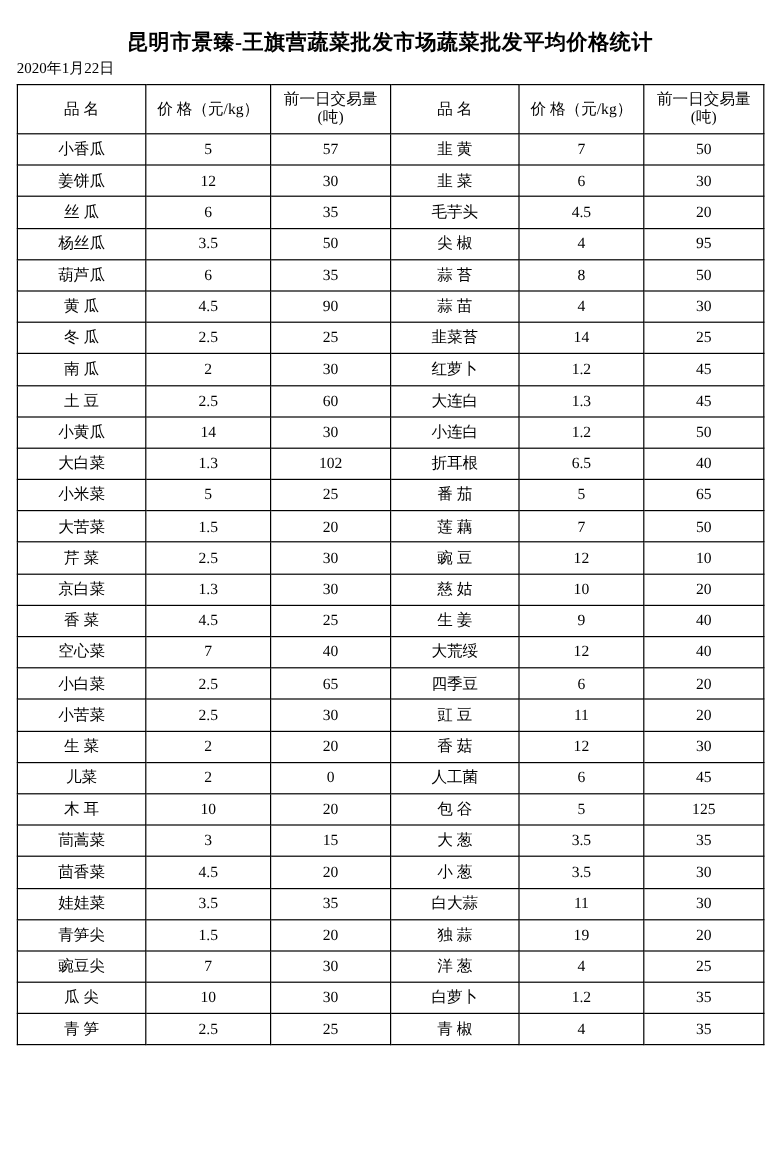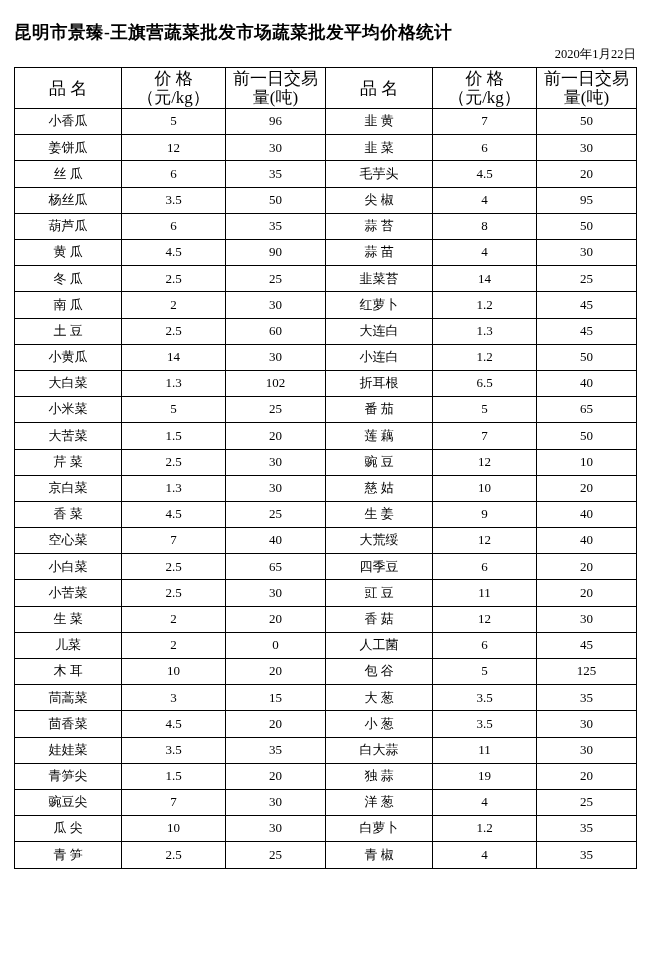--- a/index.html
+++ b/index.html
@@ -15,29 +15,31 @@
     overflow: hidden;
   }
   .page {
     width: 650px;
     height: 963px;
     position: relative;
     box-sizing: border-box;
     padding: 0 14px;
   }
   .title {
+    text-align: center;
     font-size: 17.5px;
     font-weight: bold;
     letter-spacing: 0.5px;
-    padding-top: 22px;
+    padding-top: 9px;
     line-height: 1.2;
     white-space: nowrap;
+    margin-top: 16px;
   }
   .subtitle {
-    text-align: right;
+    text-align: left;
     font-size: 12.5px;
     font-weight: normal;
     padding-top: 4px;
     padding-bottom: 5px;
     line-height: 1.2;
     font-family: Liberation Serif, serif;
   }
   table.grid {
     border-collapse: collapse;
     width: 622px;
@@ -49,21 +51,21 @@
     font-weight: normal;
     font-size: 13px;
     text-align: center;
     vertical-align: middle;
     padding: 0;
     height: 25.2px;
     line-height: 1.12;
     overflow: hidden;
   }
   table.grid thead td {
-    font-size: 17px;
+    font-size: 13px;
     height: 38px;
     padding: 1px 2px;
   }
   .col-name { width: 107px; }
   .col-price { width: 104px; }
   .col-vol  { width: 100px; }
   .namecell {
     letter-spacing: 0px;
   }
   .hdr-two-line {
@@ -94,21 +96,21 @@
         <td class="hdr-two-line">前一日交易量(吨)</td>
         <td>品  名</td>
         <td class="hdr-two-line">价  格（元/kg）</td>
         <td class="hdr-two-line">前一日交易量(吨)</td>
       </tr>
     </thead>
     <tbody id="table-body">
         <tr>
           <td class="namecell">小香瓜</td>
           <td>5</td>
-          <td>96</td>
+          <td>57</td>
           <td class="namecell">韭  黄</td>
           <td>7</td>
           <td>50</td>
         </tr>
         <tr>
           <td class="namecell">姜饼瓜</td>
           <td>12</td>
           <td>30</td>
           <td class="namecell">韭  菜</td>
           <td>6</td>

